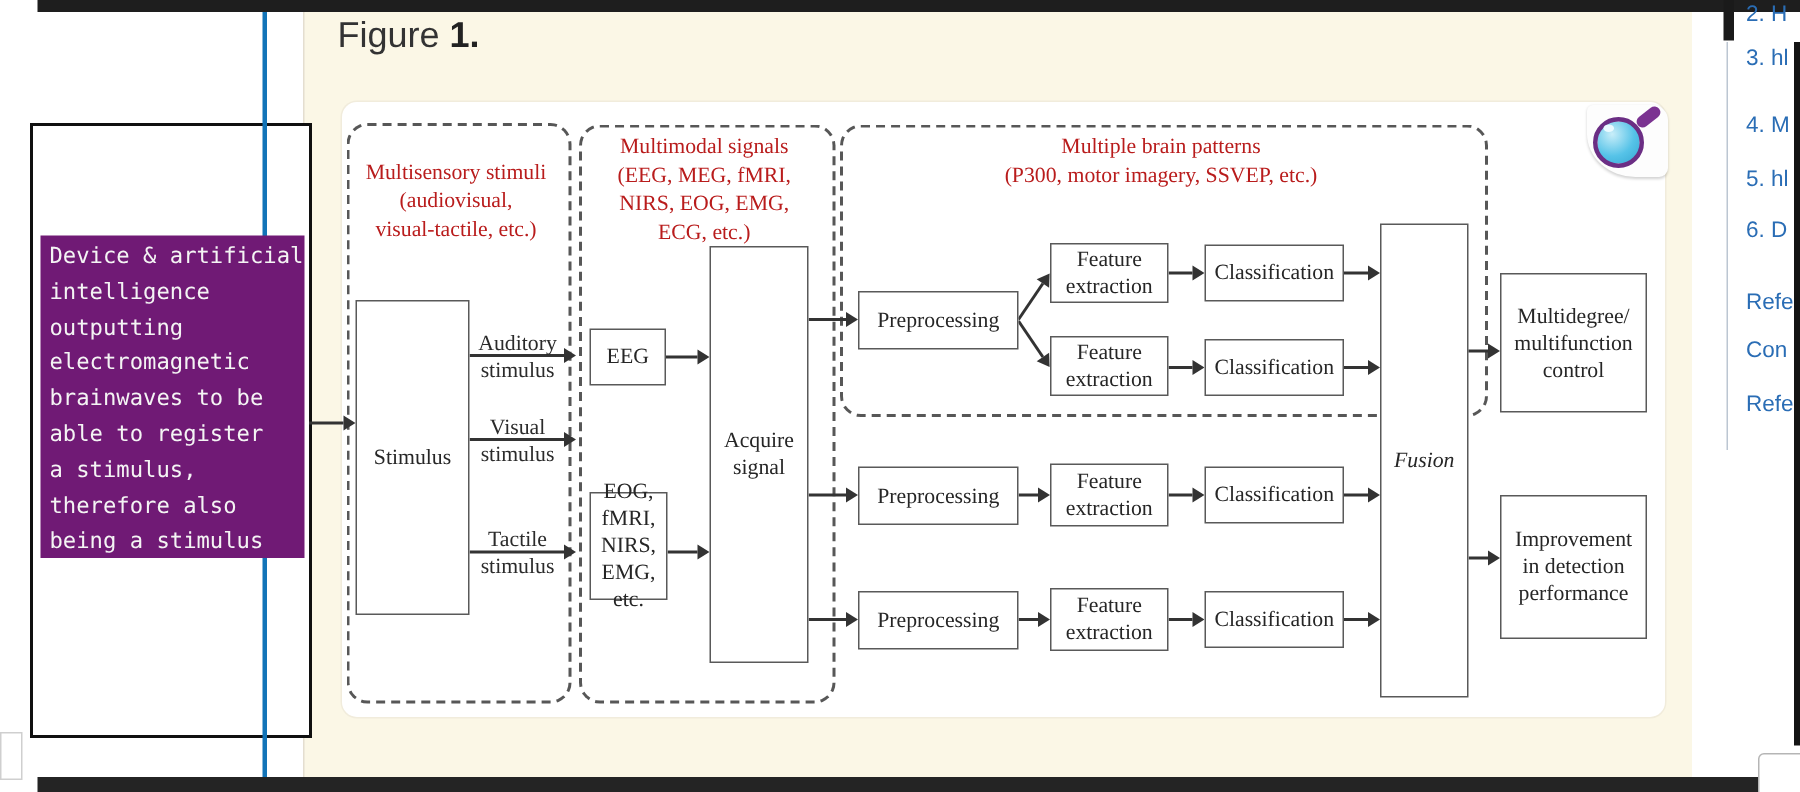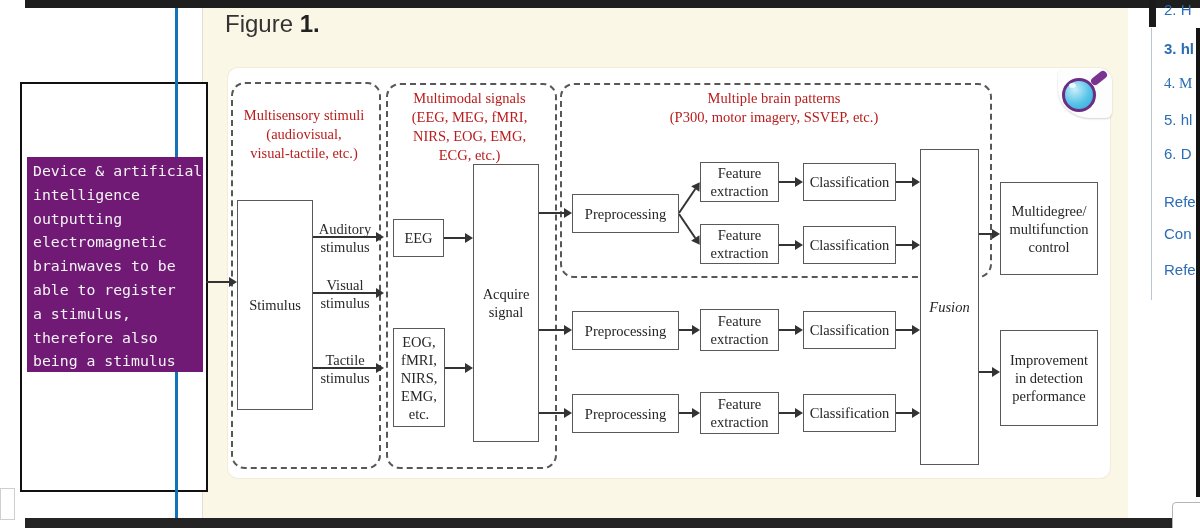--- a/index.html
+++ b/index.html
@@ -85,21 +85,21 @@
 visual-tactile, etc.)</div>
 <div class="glabel" style="left:388px;top:89px;width:163px;">Multimodal signals
 (EEG, MEG, fMRI,
 NIRS, EOG, EMG,
 ECG, etc.)</div>
 <div class="glabel" style="left:562px;top:89px;width:424px;">Multiple brain patterns
 (P300, motor imagery, SSVEP, etc.)</div>
 
 <div class="box" style="left:237px;top:200px;width:76px;height:210px;">Stimulus</div>
 <div class="box" style="left:393px;top:219px;width:51px;height:38px;">EEG</div>
-<div class="box" style="left:393px;top:328px;width:52px;height:99px;">EOG,
+<div class="box" style="left:393px;top:328px;width:52px;height:72px;">EOG,
 fMRI,
 NIRS,
 EMG,
 etc.</div>
 <div class="box" style="left:473px;top:164px;width:66px;height:278px;">Acquire
 signal</div>
 
 <div class="box" style="left:572px;top:194px;width:107px;height:39px;">Preprocessing</div>
 <div class="box" style="left:572px;top:311px;width:107px;height:39px;">Preprocessing</div>
 <div class="box" style="left:572px;top:394px;width:107px;height:39px;">Preprocessing</div>
@@ -166,21 +166,21 @@
 brainwaves to be
 able to register
 a stimulus,
 therefore also
 being a stimulus</div>
 
 <div class="abs sidebar"></div>
 <div class="abs navrule"></div>
 <div class="abs navthumb"></div>
 <div class="navlink" style="top:1px;">2. H</div>
-<div class="navlink" style="top:40px;font-weight:bold;">3. hl</div>
-<div class="navlink" style="top:75px;font-family:Liberation Serif, serif;">4. M</div>
+<div class="navlink" style="top:30px;">3. hl</div>
+<div class="navlink" style="top:75px;">4. M</div>
 <div class="navlink" style="top:111px;">5. hl</div>
 <div class="navlink" style="top:145px;">6. D</div>
 <div class="navlink" style="top:193px;">Refe</div>
 <div class="navlink" style="top:225px;">Con</div>
 <div class="navlink" style="top:261px;">Refe</div>
 
 <div class="abs corner-br"></div>
 
 </body></html>

